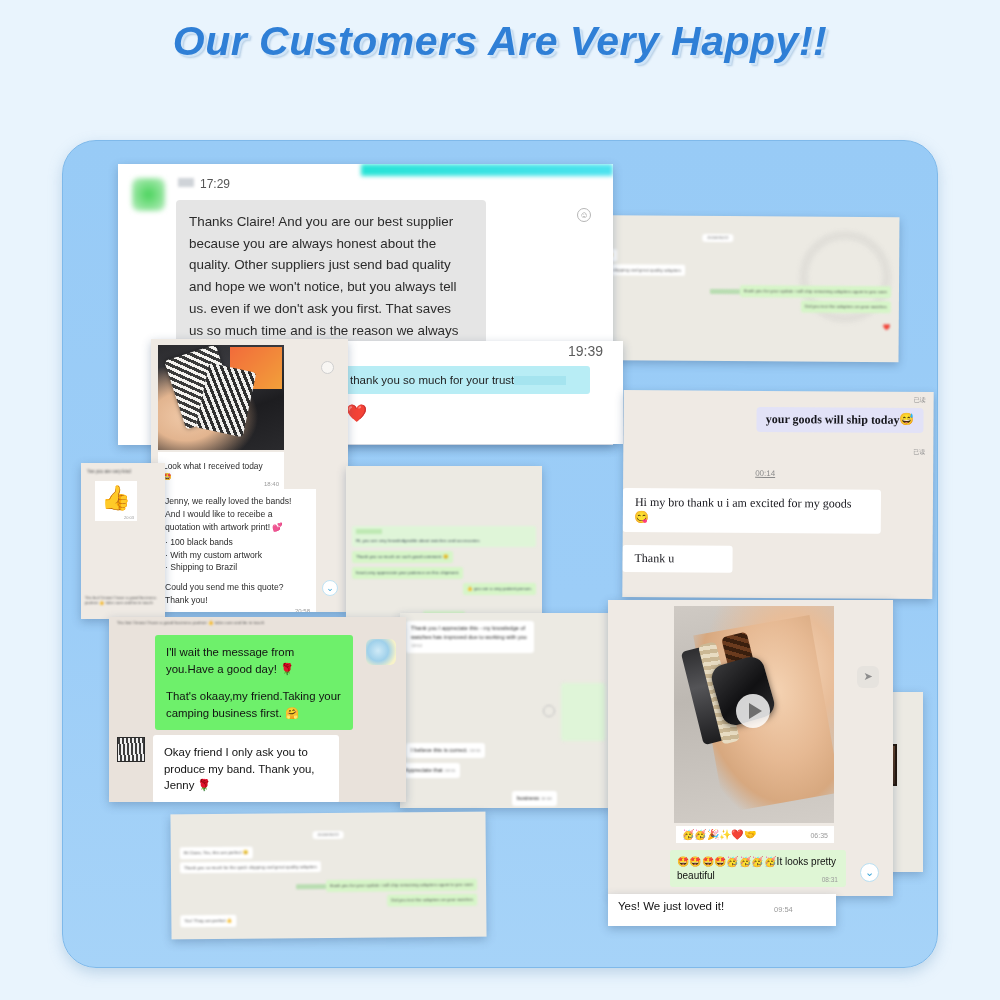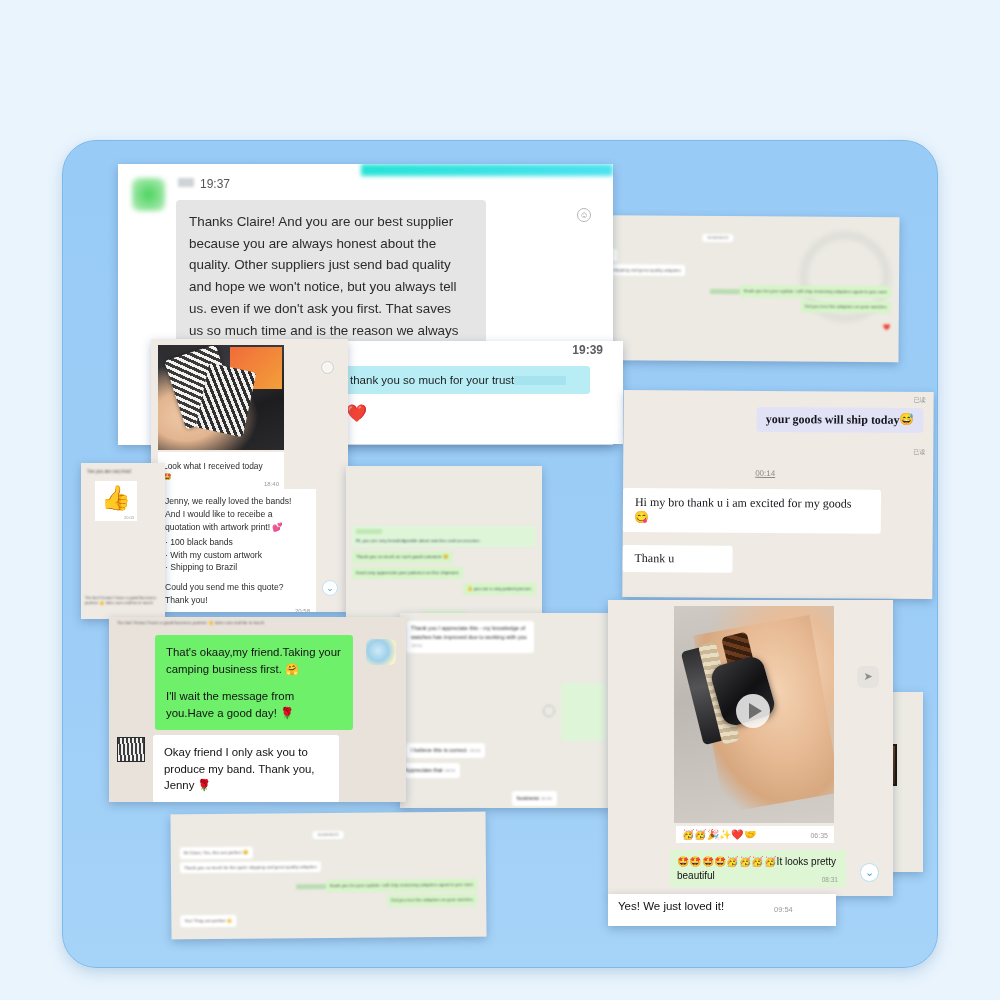--- a/index.html
+++ b/index.html
@@ -163,21 +163,21 @@
     border-radius:50%; background:rgba(255,255,255,.55); border:1px solid #cfcfcf;
   }
   #card-bands .chevron {
     position:absolute; right:10px; bottom:16px; width:16px; height:16px;
     border-radius:50%; background:#fff; border:1px solid #bfe3f5;
     color:#3aa5d8; font-size:9px; line-height:14px; text-align:center;
   }
 
   
   #card-trust { left: 255px; top: 200px; width: 305px; height: 103px; }
-  #card-trust .time19 { position:absolute; right:20px; top:2px; font-size:12px; color:#5c5c5c;font-weight:bold; }
+  #card-trust .time19 { position:absolute; right:20px; top:2px; font-size:14px; color:#5c5c5c; }
   #card-trust .cy {
     position:absolute; left:22px; top:25px; width:250px;
     background:#b8edf5; border-radius:3px; padding:8px 10px;
     font-size:11.5px; color:#1e1e1e;
   }
   #card-trust .cy .mask { display:inline-block; width:52px; height:9px; background:#a5e4ef; vertical-align:middle; }
   #card-trust .heart { position:absolute; left:28px; top:62px; font-size:17px; }
 
   
   #card-thumb { left: 18px; top: 322px; width: 84px; height: 156px; }
@@ -338,20 +338,21 @@
     position:absolute; left:16px; top:52px; width:28px; height:42px;
     background: linear-gradient(160deg,#6b4328,#3a2415);
     border:2px solid #211308;
   }
   #card-sliver .gm { position:absolute; left:14px; font-size:5px; color:#4b8f4b; }
 </style>
 </head>
 <body>
 
 <div class="header">
+  <div class="headline">Our Customers Are Very Happy!!</div>
 </div>
 
 <div class="panel">
 
   <div class="card chatbg-beige tilt-b" id="card-tr">
     <div class="wm"></div>
     <div class="inner blur">
       <div style="text-align:center;margin:3px 0 7px"><span class="stamp">2024/05/22</span></div>
       <div class="tiny"><span class="b-in">Hi Claire, Yes, this are perfect 😊</span></div>
       <div class="tiny" style="margin-top:3px"><span class="b-in">Thank you so much for the quick shipping and great quality adapters</span></div>
@@ -363,21 +364,21 @@
 
     </div>
   </div>
 
   <div class="card" id="card-main">
     <div class="topstrip"></div>
     <div class="row">
         <div class="avatar-green"></div>
       </div>
     <div class="namebar"></div>
-    <div class="time">19:37</div>
+    <div class="time">17:29</div>
     <div class="smiley">☺</div>
     <div class="bubble">
       <span>Thanks Claire! And you are our best supplier because you are always honest about the quality. Other suppliers just send bad quality and hope we won't notice, but you always tell us. even if we don't ask you first. That saves us so much time and is the reason we always trust you</span>
       <span class="emo">🙂</span>
     </div>
   </div>
 
   <div class="card" id="card-trust">
     <div class="time19">19:39</div>
     <div class="cy">
@@ -468,22 +469,22 @@
         <span>business</span>
         <span class="t">18:58</span>
       </div>
     </div>
   </div>
 
   <div class="card chatbg-wa" id="card-wa">
     <div class="topline blur">Yes but I know I have a good business partner 👍 take care and be in touch</div>
     <div class="sticker"></div>
     <div class="green">
+      <p>I'll wait the message from you.Have a good day! 🌹</p>
       <p>That's okaay,my friend.Taking your camping business first. 🤗</p>
-      <p>I'll wait the message from you.Have a good day! 🌹</p>
     </div>
     <div class="av"></div>
     <div class="white">Okay friend I only ask you to produce my band. Thank you, Jenny 🌹</div>
   </div>
 
   <div class="card chatbg-beige" id="card-sliver">
     <div class="gm" style="top:22px">✓</div>
     <div class="ph"></div>
     <div class="gm" style="top:120px">✓</div>
   </div>

